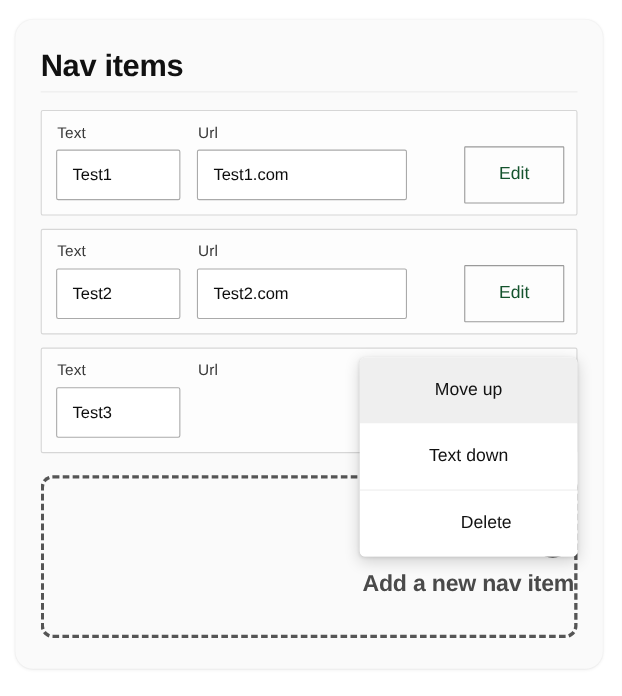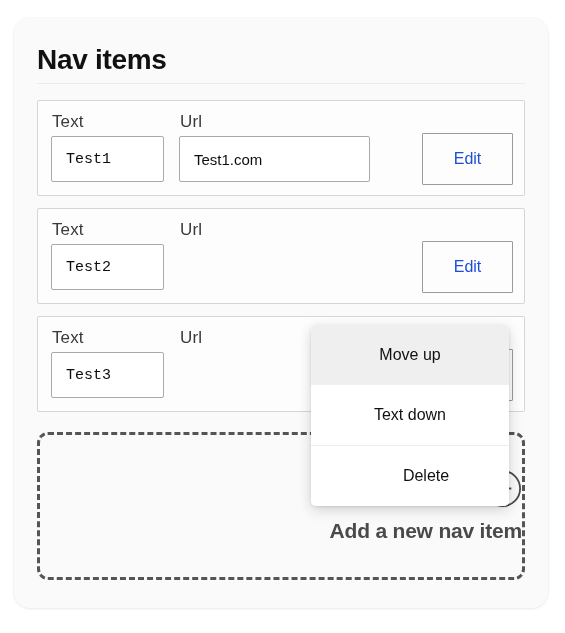--- a/index.html
+++ b/index.html
@@ -64,57 +64,57 @@
     height: 96px;
     border: 1px solid #d6d6d6;
     background: #fdfdfd;
     margin-bottom: 12px;
     border-radius: 2px;
   }
 
   .field-label {
     position: absolute;
     top: 11px;
-    font-size: 17px;
+    font-size: 14px;
     color: #3a3a3a;
     letter-spacing: 0.1px;
   }
   .label-text { left: 14px; }
   .label-url  { left: 142px; }
 
   .field-input {
     position: absolute;
     top: 35px;
     box-sizing: border-box;
     height: 46px;
     border: 1px solid #aaaaaa;
     border-radius: 2px;
     background: #ffffff;
     font-family: "Liberation Sans", sans-serif;
     font-size: 15px;
     color: #0d0d0d;
     padding: 0 0 0 14px;
     outline: none;
   }
-  .input-text { left: 13px; width: 113px; font-family: Liberation Mono, monospace; }
+  .input-text { left: 13px; width: 113px; }
   .input-url  { left: 141px; width: 191px; }
 
   .edit-button {
     position: absolute;
     left: 384px;
     top: 32px;
     width: 91px;
     height: 52px;
     box-sizing: border-box;
     border: 1px solid #9a9a9a;
     border-radius: 1px;
     background: #fdfdfd;
     font-family: "Liberation Sans", sans-serif;
     font-size: 16px;
-    color: #1d4ed8;
+    color: #14532d;
     cursor: pointer;
     padding: 0;
   }
 
   
   #add-nav-item {
     position: absolute;
     left: 23px;
     top: 414px;
     width: 488px;
@@ -141,21 +141,21 @@
     font-size: 21px;
     font-weight: bold;
     letter-spacing: -0.2px;
     color: #4a4a4a;
     white-space: nowrap;
   }
 
   
   #context-menu {
     position: absolute;
-    left: 297px;
+    left: 313px;
     top: 307px;
     width: 198px;
     background: #ffffff;
     border-radius: 5px;
     box-shadow: 0 4px 14px rgba(0,0,0,0.16), 0 1px 3px rgba(0,0,0,0.10);
     overflow: hidden;
     z-index: 40;
   }
 
   .menu-item {
@@ -186,20 +186,21 @@
       <div class="field-label label-url">Url</div>
       <input class="field-input input-text" type="text" value="Test1" style="">
       <input class="field-input input-url" type="text" value="Test1.com" style="">
       <button class="edit-button">Edit</button>
     </div>
 
     <div class="nav-row">
       <div class="field-label label-text">Text</div>
       <div class="field-label label-url">Url</div>
       <input class="field-input input-text" type="text" value="Test2" style="">
+      <input class="field-input input-url" type="text" value="Test2.com" style="">
       <button class="edit-button">Edit</button>
     </div>
 
     <div class="nav-row">
       <div class="field-label label-text">Text</div>
       <div class="field-label label-url">Url</div>
       <input class="field-input input-text" type="text" value="Test3" style="">
       <button class="edit-button">Edit</button>
     </div>
 

